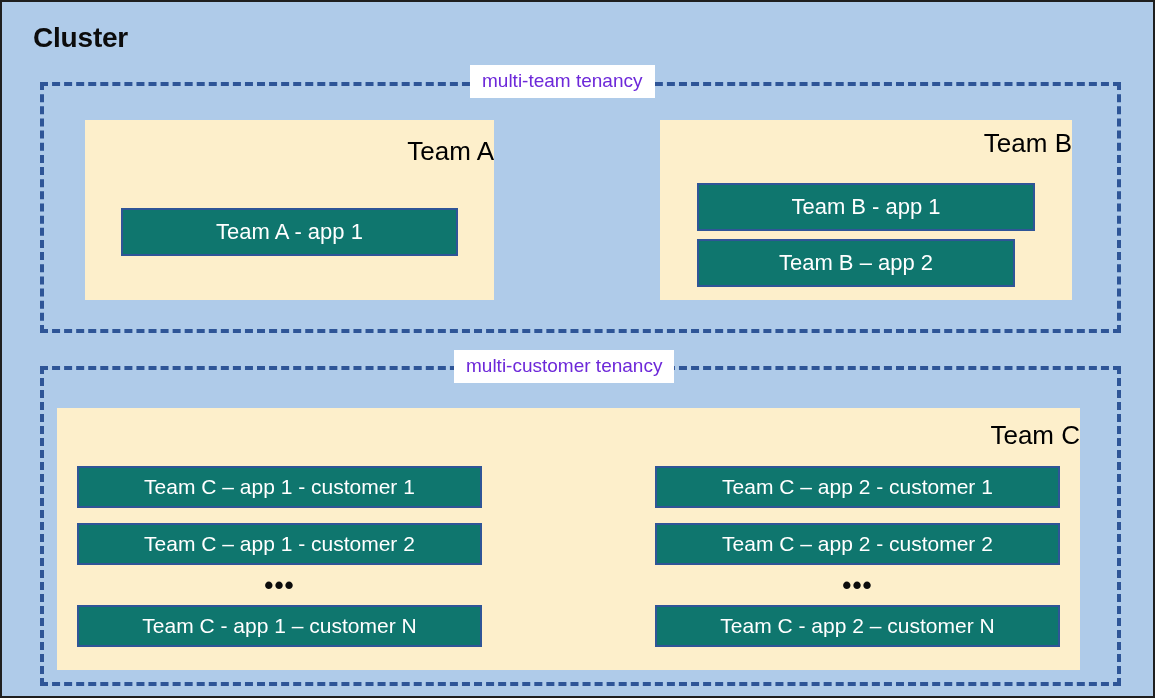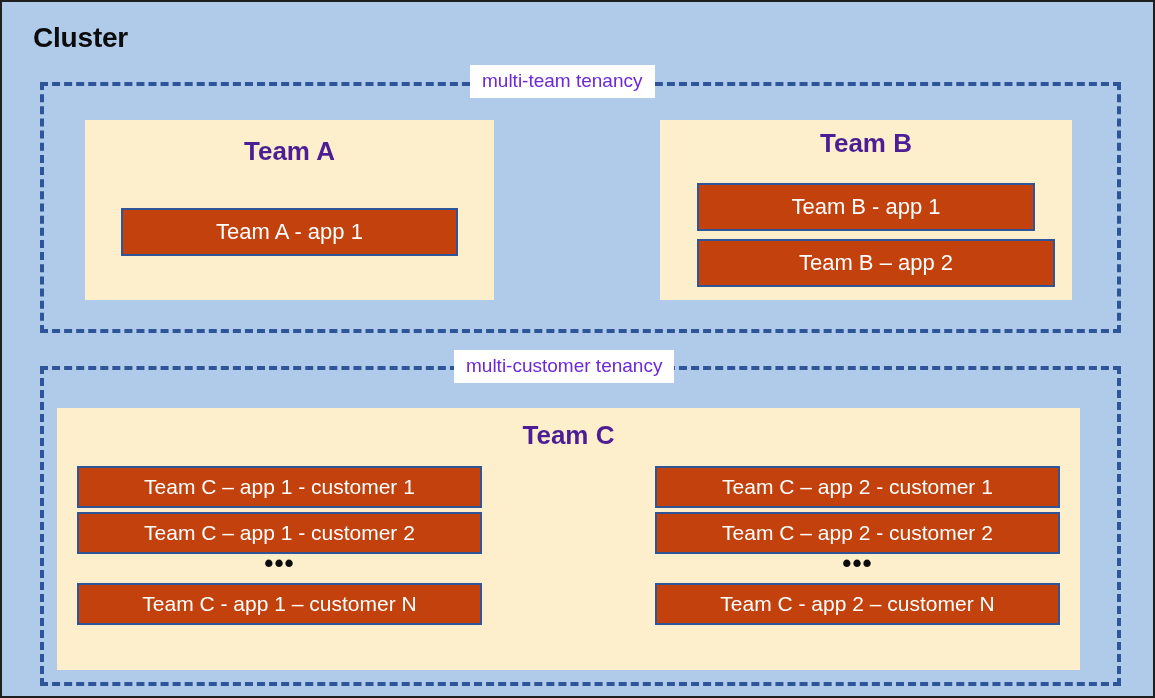--- a/index.html
+++ b/index.html
@@ -92,33 +92,33 @@
     height: 180px;
   }
   #panel-team-c {
     left: 55px;
     top: 406px;
     width: 1023px;
     height: 262px;
   }
 
   .team-title {
-    text-align: center;
+    text-align: right;
     font-size: 26px;
-    font-weight: bold;
-    color: #4c1d95;
+    font-weight: normal;
+    color: #000000;
     white-space: nowrap;
   }
   #panel-team-a .team-title { margin-top: 16px; }
   #panel-team-b .team-title { margin-top: 8px; }
   #panel-team-c .team-title { margin-top: 12px; }
 
   
   .app-box {
-    background: #c2410c;
+    background: #0f766e;
     border: 2px solid #2F5597;
     box-sizing: border-box;
     color: #FFFFFF;
     text-align: center;
     white-space: nowrap;
     overflow: hidden;
   }
 
   
   #app-team-a-1 {
@@ -138,21 +138,21 @@
     top: 63px;
     width: 338px;
     height: 48px;
     font-size: 22px;
     line-height: 44px;
   }
   #app-team-b-2 {
     position: absolute;
     left: 37px;
     top: 119px;
-    width: 358px;
+    width: 318px;
     height: 48px;
     font-size: 22px;
     line-height: 44px;
   }
 
   
   .team-c-columns {
     position: absolute;
     left: 0;
     top: 58px;
@@ -164,21 +164,21 @@
   }
   .team-c-col {
     width: 405px;
     display: flex;
     flex-direction: column;
   }
   .team-c-col .app-box {
     height: 42px;
     line-height: 38px;
     font-size: 21px;
-    margin-bottom: 4px;
+    margin-bottom: 15px;
   }
   .team-c-col .app-box.last { margin-bottom: 0; }
   .ellipsis {
     text-align: center;
     font-size: 26px;
     font-weight: bold;
     color: #0C0C0C;
     line-height: 18px;
     height: 20px;
     margin: -4px 0 9px 0;

